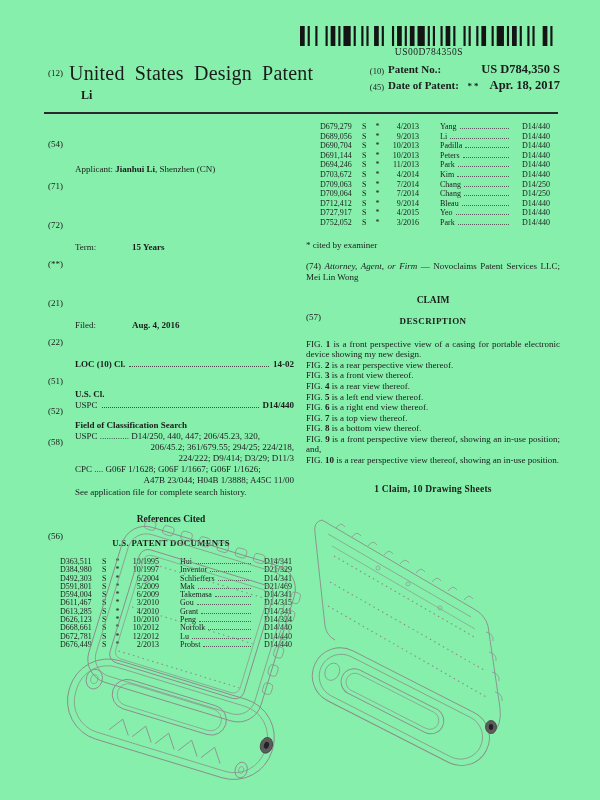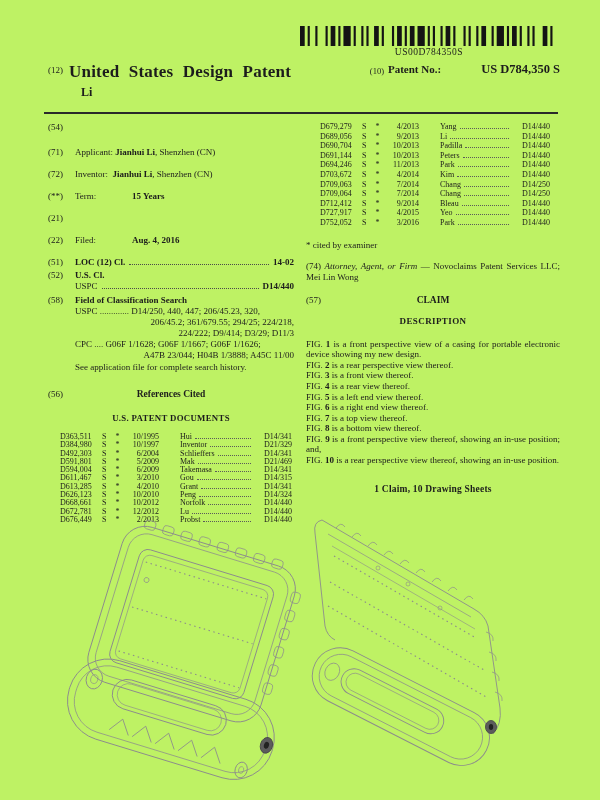--- a/index.html
+++ b/index.html
@@ -1,42 +1,42 @@
 <!DOCTYPE html>
 <html><head>
 <meta charset="utf-8">
 <style>
   html,body{margin:0;padding:0;}
   body{width:600px;height:800px;background:#fff;font-family:"Liberation Serif",serif;color:#1c1c1c;}
-  .page{position:relative;width:600px;height:800px;overflow:hidden;background:#bef264;}
+  .page{position:relative;width:600px;height:800px;overflow:hidden;background:#86efac;}
 
   
   .barcode{position:absolute;left:300px;top:26px;width:258px;text-align:center;}
   .barcode svg{display:block;}
   .barcode-text{font-size:9.5px;letter-spacing:.5px;margin-top:1px;}
 
   
   .header{position:absolute;left:48px;top:62px;width:512px;display:flex;justify-content:space-between;}
   .h-left{width:300px;}
   .h-kind{font-size:9px;vertical-align:4px;margin-right:6px;}
-  .h-title{font-size:17px;font-weight:bold;word-spacing:5px;letter-spacing:.2px;white-space:nowrap;}
+  .h-title{font-size:20px;font-weight:normal;word-spacing:5px;letter-spacing:.2px;white-space:nowrap;}
   .h-inventor{font-size:12px;font-weight:bold;margin:3px 0 0 33px;}
   .h-right{width:230px;font-size:11px;}
   .h-row{display:flex;justify-content:space-between;line-height:15px;}
   .h-num{font-size:8.5px;margin-right:4px;position:relative;top:1px;padding-left:32px;}
   .h-lab{font-weight:bold;white-space:nowrap;}
   .h-val{font-weight:bold;font-size:12.5px;white-space:nowrap;text-align:right;}
   .h-stars{font-size:9px;letter-spacing:2px;margin-right:9px;font-weight:bold;}
   .rule{position:absolute;left:44px;top:112px;width:514px;border-top:2.2px solid #2a2a2a;}
 
   
   .cols{position:absolute;left:48px;top:122px;width:512px;display:grid;grid-template-columns:246px 254px;column-gap:12px;font-size:9px;line-height:11px;}
 
   .field{display:flex;margin-bottom:11px;}
-  .fnum{flex:0 0 27px;}
+  .fnum{flex:0 0 27px;margin-top:17px;}
   .fbody{flex:1;}
   b{font-weight:bold;}
   .lab-tab{display:inline-block;min-width:57px;}
   .title-54{font-weight:bold;letter-spacing:.2px;}
 
   .dotrow{display:flex;align-items:baseline;}
   .leader{flex:1;border-bottom:1.2px dotted #4a4a4a;margin:0 4px 2px 4px;min-width:12px;}
   .fcs-lines div{white-space:nowrap;}
   .fcs-lines div:not(:first-child){text-align:right;}
   .fcs-note{margin-top:1px;}
@@ -123,59 +123,62 @@
       <div>
         <span class="h-kind">(12)</span><span class="h-title">United States Design Patent</span>
       </div>
       <div class="h-inventor">Li</div>
     </div>
     <div class="h-right">
       <div class="h-row">
         <span><span class="h-num">(10)</span><span class="h-lab">Patent No.:</span></span>
         <span class="h-val">US D784,350 S</span>
       </div>
+      <div class="h-row">
+        <span><span class="h-num">(45)</span><span class="h-lab">Date of Patent:</span></span>
+        <span class="h-val"><span class="h-stars">**</span><span>Apr. 18, 2017</span></span>
+      </div>
     </div>
   </div>
   <div class="rule"></div>
 
   <div class="cols">
 
     <div class="col-left">
       <div class="field" style="margin-bottom:14px;">
         <span class="fnum">(54)</span>
       </div>
 
       <div class="field">
         <span class="fnum">(71)</span>
         <span class="fbody"><span>Applicant:</span> <b>Jianhui Li</b><span>, Shenzhen (CN)</span></span>
       </div>
 
       <div class="field">
         <span class="fnum">(72)</span>
-        <span class="fbody"><span>Inventor:</span>&nbsp; <b>Jianhui Li</b><span>, Shenzhen (CN)</span></span>
       </div>
 
       <div class="field">
         <span class="fnum">(**)</span>
         <span class="fbody"><span class="lab-tab">Term:</span><b>15 Years</b></span>
       </div>
 
       <div class="field">
         <span class="fnum">(21)</span>
       </div>
 
       <div class="field">
         <span class="fnum">(22)</span>
         <span class="fbody"><span class="lab-tab">Filed:</span><b>Aug. 4, 2016</b></span>
       </div>
 
       <div class="field" style="margin-bottom:2px;">
         <span class="fnum">(51)</span>
         <span class="fbody dotrow">
-            <b>LOC (12) Cl.</b>
+            <b>LOC (10) Cl.</b>
             <span class="leader"></span>
             <b>14-02</b>
           </span>
       </div>
 
       <div class="field" style="margin-bottom:3px;">
         <span class="fnum">(52)</span>
         <span class="fbody">
           <b>U.S. Cl.</b>
           <span class="dotrow">

